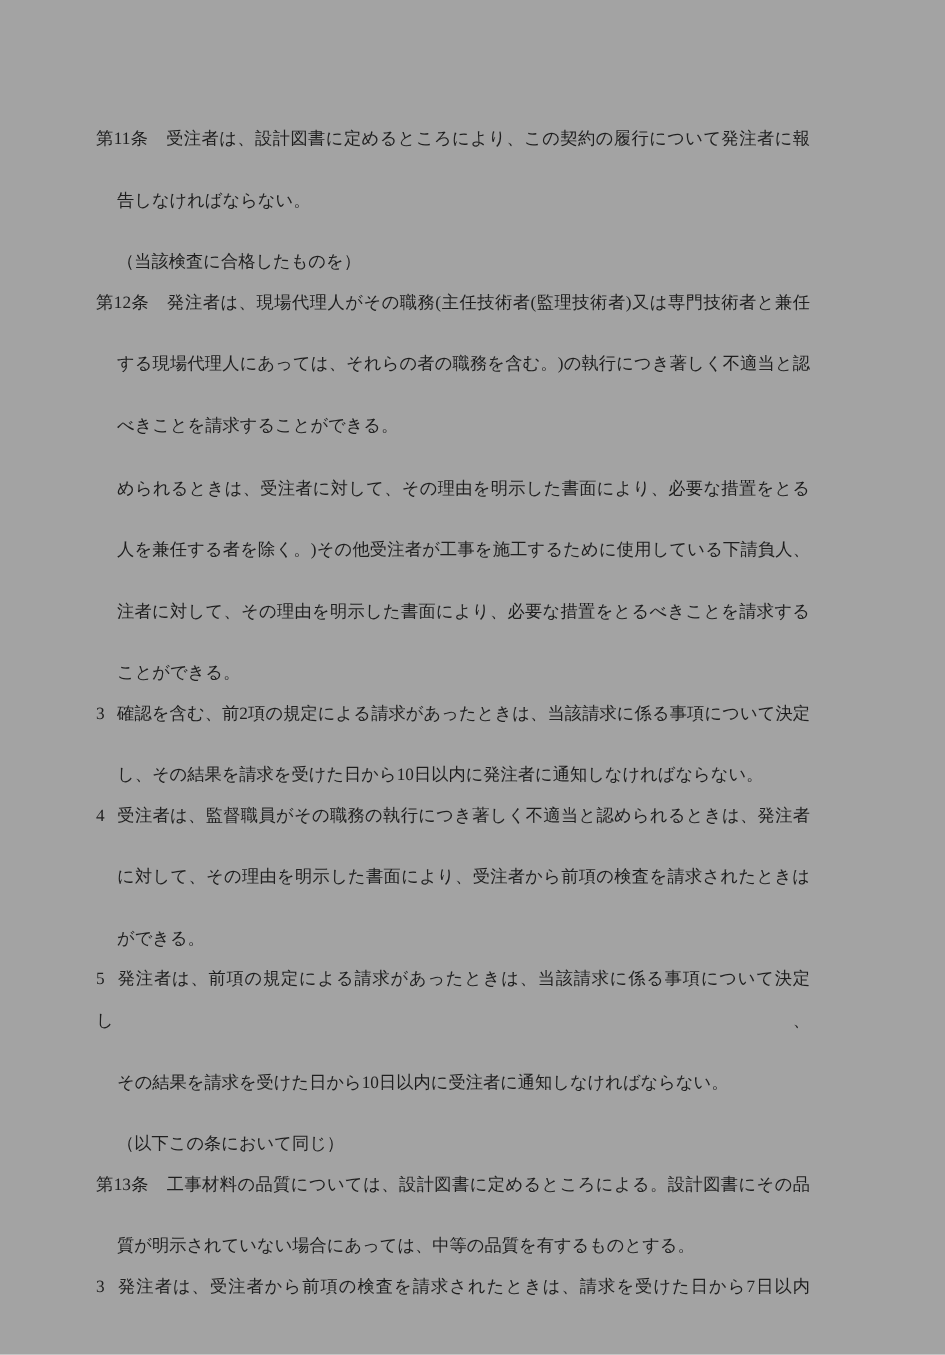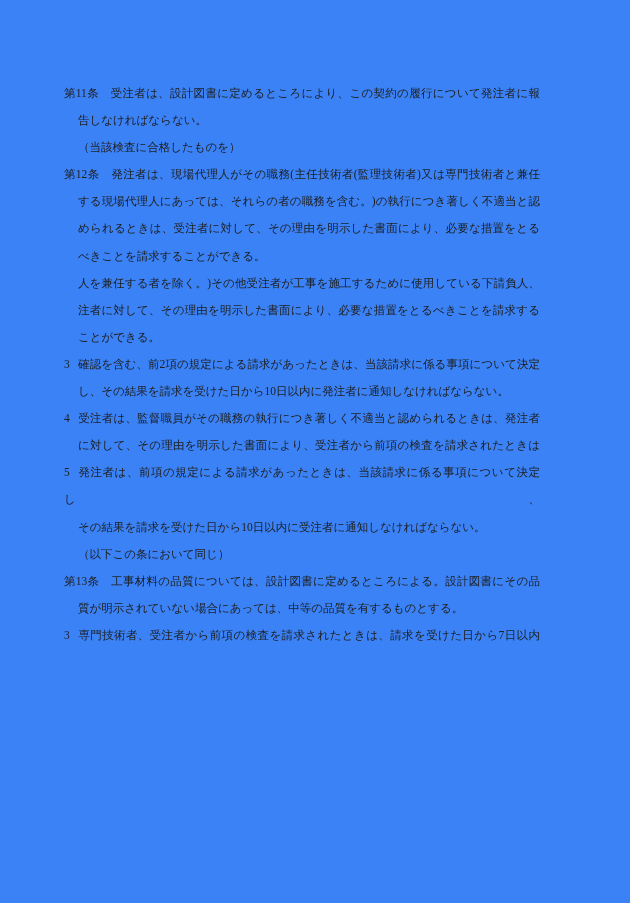--- a/index.html
+++ b/index.html
@@ -9,38 +9,38 @@
   body {
     width: 630px;
     height: 903px;
     background: #fdfdfd;
     position: relative;
     overflow: hidden;
   }
   .page {
     position: absolute;
     inset: 0;
-    background: #3b82f6;
+    background: #a3a3a3;
   }
   .doc {
     position: absolute;
     left: 64px;
     top: 80px;
     width: 476px;
     color: #1e1e1e;
     font-family: "Liberation Serif", "DejaVu Serif", serif;
     font-size: 11.5px;
     line-height: 27.1px;
   }
   .block { margin: 0; }
   .line {
     min-height: 27.1px;
     white-space: normal;
   }
-  .line.indent { padding-left: 14px; }
+  .line.indent { padding-left: 14px; margin-top: 14px; }
   .line.fill {
     text-align: justify;
     text-align-last: justify;
   }
   .pnum {
     display: inline-block;
     width: 14px;
     text-align: left;
   }
 </style>
@@ -52,44 +52,45 @@
       <div class="block article">
         <div class="line fill">第11条　受注者は、設計図書に定めるところにより、この契約の履行について発注者に報</div>
         <div class="line indent">告しなければならない。</div>
       </div>
       <div class="block heading">
         <div class="line indent">（当該検査に合格したものを）</div>
       </div>
       <div class="block article">
         <div class="line fill">第12条　発注者は、現場代理人がその職務(主任技術者(監理技術者)又は専門技術者と兼任</div>
         <div class="line indent fill">する現場代理人にあっては、それらの者の職務を含む。)の執行につき著しく不適当と認</div>
+        <div class="line indent">べきことを請求することができる。</div>
         <div class="line indent fill">められるときは、受注者に対して、その理由を明示した書面により、必要な措置をとる</div>
-        <div class="line indent">べきことを請求することができる。</div>
       </div>
       <div class="block numbered">
         <div class="line indent fill">人を兼任する者を除く。)その他受注者が工事を施工するために使用している下請負人、</div>
         <div class="line indent fill">注者に対して、その理由を明示した書面により、必要な措置をとるべきことを請求する</div>
         <div class="line indent">ことができる。</div>
       </div>
       <div class="block numbered">
         <div class="line fill"><span class="pnum">3</span><span>確認を含む、前2項の規定による請求があったときは、当該請求に係る事項について決定</span></div>
         <div class="line indent">し、その結果を請求を受けた日から10日以内に発注者に通知しなければならない。</div>
       </div>
       <div class="block numbered">
         <div class="line fill"><span class="pnum">4</span><span>受注者は、監督職員がその職務の執行につき著しく不適当と認められるときは、発注者</span></div>
         <div class="line indent fill">に対して、その理由を明示した書面により、受注者から前項の検査を請求されたときは</div>
+        <div class="line indent">ができる。</div>
       </div>
       <div class="block numbered">
         <div class="line fill"><span class="pnum">5</span><span>発注者は、前項の規定による請求があったときは、当該請求に係る事項について決定し、</span></div>
         <div class="line indent">その結果を請求を受けた日から10日以内に受注者に通知しなければならない。</div>
       </div>
       <div class="block heading">
         <div class="line indent">（以下この条において同じ）</div>
       </div>
       <div class="block article">
         <div class="line fill">第13条　工事材料の品質については、設計図書に定めるところによる。設計図書にその品</div>
         <div class="line indent">質が明示されていない場合にあっては、中等の品質を有するものとする。</div>
       </div>
       <div class="block numbered">
-        <div class="line fill"><span class="pnum">3</span><span>専門技術者、受注者から前項の検査を請求されたときは、請求を受けた日から7日以内</span></div>
+        <div class="line fill"><span class="pnum">3</span><span>発注者は、受注者から前項の検査を請求されたときは、請求を受けた日から7日以内</span></div>
       </div>
     </div>
 </div>
 
 </body></html>

